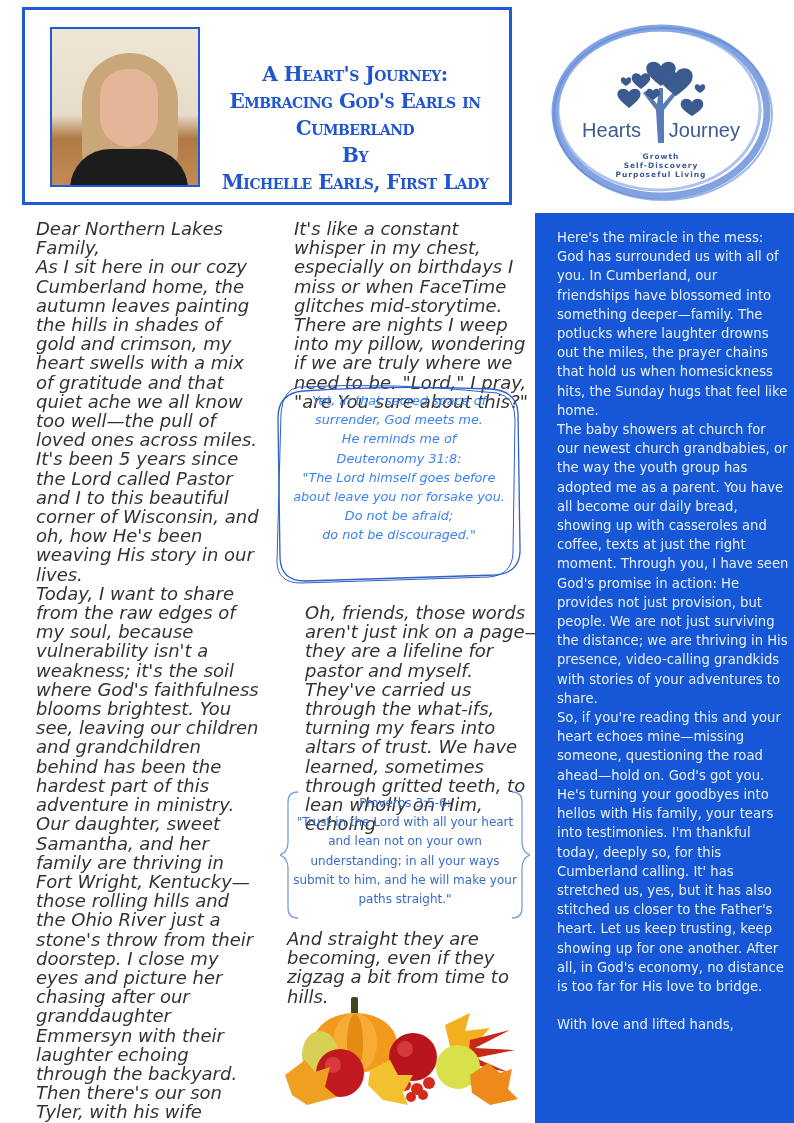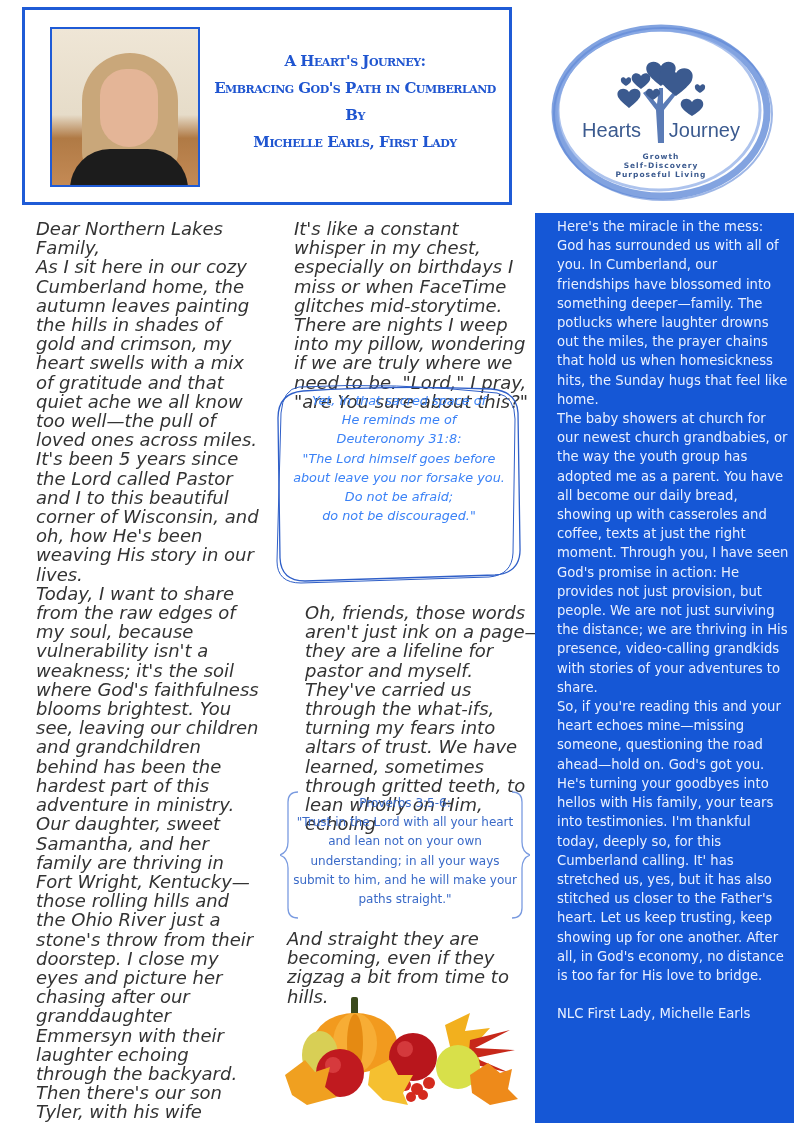--- a/index.html
+++ b/index.html
@@ -9,58 +9,58 @@
                 border:3px solid #1f5bd6; box-sizing:border-box; background:#fff; }
   .photo { position:absolute; left:50px; top:27px; width:150px; height:160px;
            border:2px solid #1f5bd6; box-sizing:border-box; overflow:hidden;
            background:linear-gradient(180deg,#efe6d6 0%,#e6dcc9 55%,#b07a45 70%,#c48a55 100%); }
   .photo .hair { position:absolute; left:30px; top:24px; width:96px; height:120px;
                  border-radius:48px 48px 20px 20px; background:#c9a77a; }
   .photo .face { position:absolute; left:48px; top:40px; width:58px; height:78px;
                  border-radius:29px 29px 32px 32px; background:#e4b597; }
   .photo .shirt { position:absolute; left:18px; top:120px; width:118px; height:60px;
                   border-radius:40px 40px 0 0; background:#1c1c1c; }
-  .title-block { position:absolute; left:205px; top:48px; width:300px; text-align:center;
+  .title-block { position:absolute; left:205px; top:61px; width:300px; text-align:center;
                  font-family:"DejaVu Serif", serif; font-variant:small-caps; font-weight:bold;
-                 color:#1f55d0; font-size:15px; line-height:27px; letter-spacing:-0.5px; }
+                 color:#1f55d0; font-size:20px; line-height:27px; letter-spacing:-0.5px; }
   .logo { position:absolute; left:545px; top:18px; width:232px; height:186px; }
   .logo-text { position:absolute; left:0; width:100%; text-align:center; color:#3b5a8f; }
   .logo-hearts { font-family:Liberation Sans, sans-serif; font-size:20px; top:101px; }
   .logo-sub { font-size:7.5px; font-weight:bold; letter-spacing:1px; line-height:9px; top:134px; }
   .col { position:absolute; font-size:18px; line-height:19.2px;font-style:italic; }
   .col1 { left:36px; top:219px; width:225px; }
   .col2 { left:275px; top:219px; width:240px;margin-left:19px; }
   .col p { margin:0; }
   .quote1 { position:absolute; left:275px; top:383px; width:248px; height:202px; }
   .quote1 .q-text { position:absolute; left:8px; top:8px; width:232px; text-align:center;
                     color:#3b82f6; font-style:italic; font-size:12.8px; line-height:19.2px; }
   .col2b { left:287px; top:603px; width:240px;margin-left:18px; }
   .quote2 { position:absolute; left:280px; top:790px; width:250px; height:130px; }
   .quote2 .q-text { position:absolute; left:12px; top:4px; width:226px; text-align:center;
                     color:#3a6ac8; font-size:12px; line-height:19.2px; }
   .col2c { left:287px; top:929px; width:240px; }
   .fruit { position:absolute; left:275px; top:995px; width:245px; height:115px; }
   .panel { position:absolute; left:535px; top:213px; width:259px; height:910px; background:#1557d6; }
-  .panel .ptext { position:absolute; left:22px; top:4px; width:232px; color:#e9f0ff;
+  .panel .ptext { position:absolute; left:22px; top:15px; width:232px; color:#e9f0ff;
                   font-size:13.2px; line-height:19.2px; }
   .panel p { margin:0; }
   .gap { height:19.2px; }
 </style>
 </head>
 <body>
 
 <div class="header-box"></div>
 <div class="photo" title="Portrait of Michelle Earls">
   <div class="hair"></div>
   <div class="face"></div>
   <div class="shirt"></div>
 </div>
 <div class="title-block">
   <div>A Heart's Journey:</div>
-  <div>Embracing God's Path in Cumberland</div>
+  <div>Embracing God's Earls in Cumberland</div>
   <div>By</div>
   <div>Michelle Earls, First Lady</div>
 </div>
 
 <div class="logo">
   <svg width="232" height="186" viewBox="0 0 232 186">
     <ellipse cx="116" cy="94" rx="106" ry="84" fill="none" stroke="#6c93db" stroke-width="7" opacity="0.85"></ellipse>
     <ellipse cx="114" cy="92" rx="101" ry="80" fill="none" stroke="#8aaae6" stroke-width="3" opacity="0.7"></ellipse>
     <ellipse cx="118" cy="96" rx="109" ry="86" fill="none" stroke="#5b86d6" stroke-width="2" opacity="0.6"></ellipse>
     <g fill="#3b5a8f">
@@ -95,20 +95,21 @@
   <p>It's like a constant whisper in my chest, especially on birthdays I miss or when FaceTime glitches mid-storytime. There are nights I weep into my pillow, wondering if we are truly where we need to be. "Lord," I pray, "are You sure about this?"</p>
 </div>
 
 <div class="quote1">
   <svg width="248" height="202" viewBox="0 0 248 202" style="position:absolute;left:0;top:0">
     <path d="M28 8 Q120 2 216 6 Q242 8 243 30 L245 165 Q246 190 220 192 L30 198 Q6 198 5 175 L3 35 Q3 10 28 8 Z" fill="none" stroke="#2f5fc8" stroke-width="1.3"></path>
     <path d="M24 4 Q120 -1 222 10 Q240 14 240 36 L238 170 Q237 192 214 194 L26 200 Q2 200 2 178 L6 30 Q8 6 24 4 Z" fill="none" stroke="#2f5fc8" stroke-width="1"></path>
   </svg>
   <div class="q-text">
     <div>Yet, in that sacred space of</div>
+    <div>surrender, God meets me.</div>
     <div>He reminds me of</div>
     <div>Deuteronomy 31:8:</div>
     <div>"The Lord himself goes before</div>
     <div>about leave you nor forsake you.</div>
     <div>Do not be afraid;</div>
     <div>do not be discouraged."</div>
   </div>
 </div>
 
 <div class="col col2b">
@@ -173,15 +174,15 @@
     </g>
   </svg>
 </div>
 
 <div class="panel">
   <div class="ptext">
     <p>Here's the miracle in the mess: God has surrounded us with all of you.  In Cumberland, our friendships have blossomed into something deeper—family. The potlucks where laughter drowns out the miles, the prayer chains that hold us when homesickness hits, the Sunday hugs that feel like home.</p>
     <p>The baby showers at church for our newest church grandbabies, or the way the youth group has adopted me as a parent. You have all become our daily bread, showing up with casseroles and coffee, texts at just the right moment. Through you, I have seen God's promise in action: He provides not just provision, but people. We are not just surviving the distance; we are thriving in His presence, video-calling grandkids with stories of your adventures to share.</p>
     <p>So, if you're reading this and your heart echoes mine—missing someone, questioning the road ahead—hold on. God's got you. He's turning your goodbyes into hellos with His family, your tears into testimonies. I'm thankful today, deeply so, for this Cumberland calling. It' has stretched us, yes, but it has also stitched us closer to the Father's heart. Let us keep trusting, keep showing up for one another. After all, in God's economy, no distance is too far for His love to bridge.</p>
     <div class="gap"></div>
-    <p>NLC First Lady, Michelle Earls</p>
+    <p>With love and lifted hands,</p>
   </div>
 </div>
 
 </body></html>

